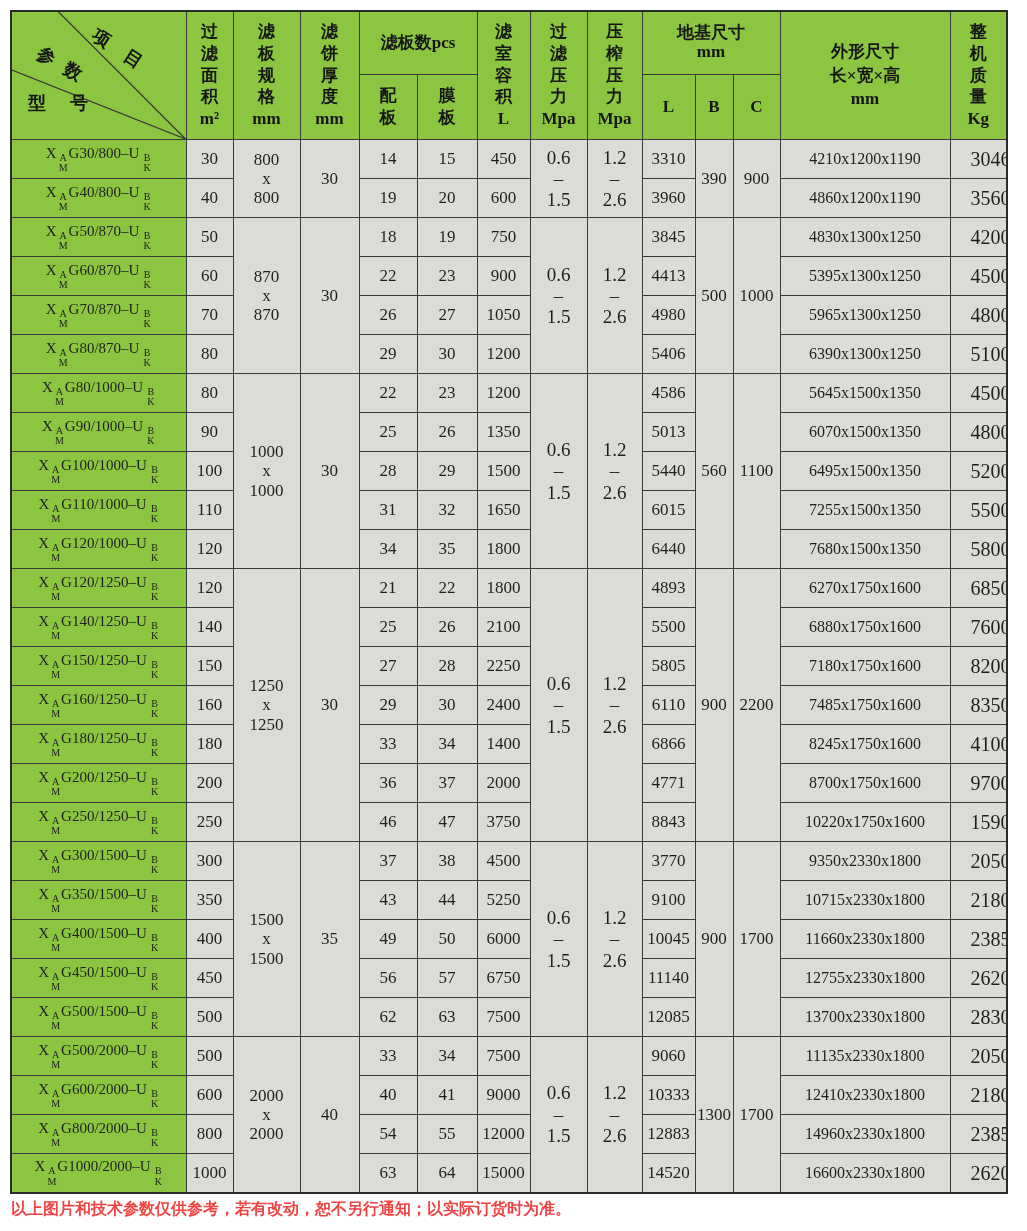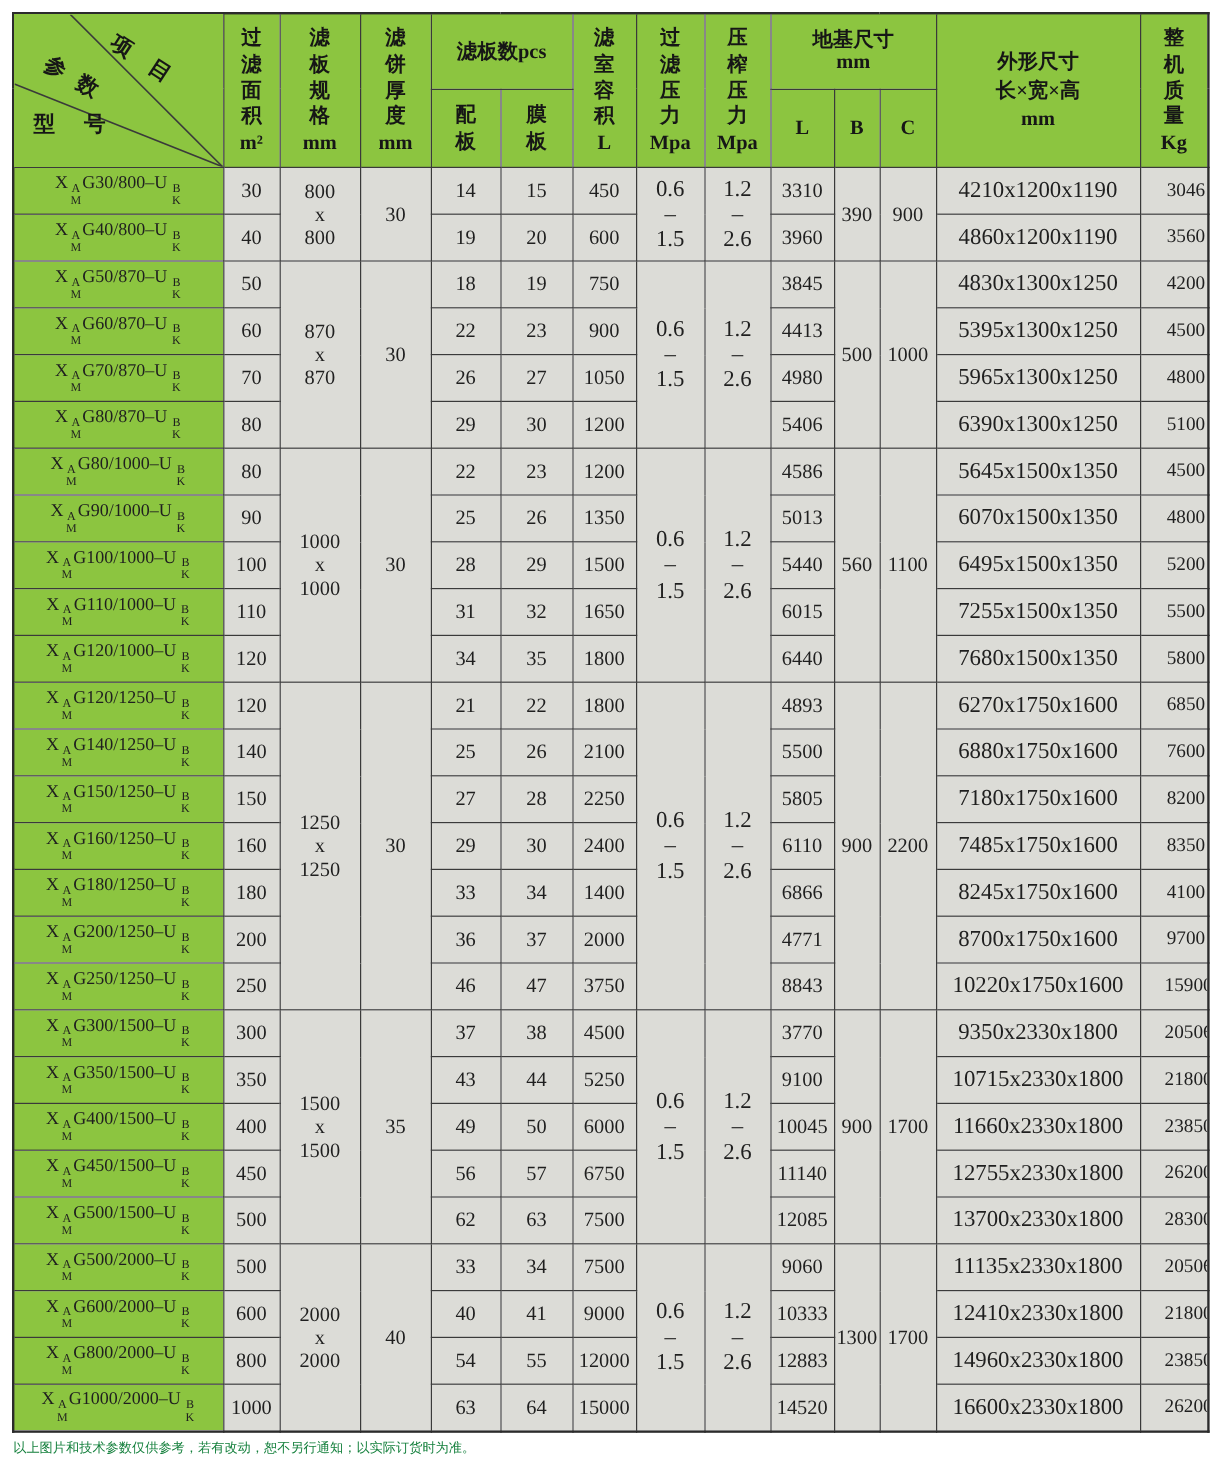--- a/index.html
+++ b/index.html
@@ -8,34 +8,34 @@
   table.spec{border-collapse:collapse;table-layout:fixed;width:996px;border:2px solid #2b2b2b;}
   th,td{border:1px solid #3a3a3a;padding:0;text-align:center;vertical-align:middle;overflow:hidden;}
   thead th{background:#8cc540;font-weight:bold;font-size:17px;line-height:1.3;color:#161616;}
   thead tr.h1{height:62px;}
   thead tr.h2{height:64px;}
   .pre{white-space:pre-line;}
   .vtxt{white-space:pre-line;line-height:1.28;}
   tbody tr{height:39px;}
   tbody td{background:#dcdcd7;font-size:17px;line-height:1.12;}
   tbody td.model{background:#8cc540;font-size:15px;font-weight:normal;}
-  tbody td.dims{font-size:19px;}
-  tbody td.wt{font-size:16px;padding-left:20px;}
+  tbody td.dims{font-size:16px;}
+  tbody td.wt{font-size:20px;padding-left:20px;}
   tbody td.prs{font-size:19px;}
   .stk{display:inline-flex;flex-direction:column;font-size:10px;line-height:1.05;vertical-align:-3px;text-align:center;margin:0 1px 0 2px;}
   .mgap{margin-left:4px;}
   
   th.corner{position:relative;padding:0;}
   .corner-box{position:relative;width:100%;height:127px;}
   .corner-box svg{position:absolute;left:0;top:0;width:100%;height:100%;}
   .clab{position:absolute;font-size:18px;font-weight:bold;transform-origin:left top;white-space:nowrap;}
   .clab.item{left:88px;top:12px;transform:rotate(33deg);letter-spacing:20px;}
   .clab.param{left:32px;top:30px;transform:rotate(30deg);letter-spacing:13px;}
   .clab.model{left:16px;top:80px;letter-spacing:24px;}
-  .footer-note{margin:5px 0 0 1px;font-family:"Liberation Sans","DejaVu Sans",sans-serif;font-weight:normal;font-size:11px;color:#15803d;}
+  .footer-note{margin:5px 0 0 1px;font-family:"Liberation Sans","DejaVu Sans",sans-serif;font-weight:bold;font-size:16px;color:#ef4444;}
 </style>
 </head>
 <body>
 
 <div class="page">
   <table class="spec">
     <colgroup>
       <col style="width:175px">
         <col style="width:47px">
         <col style="width:67px">

